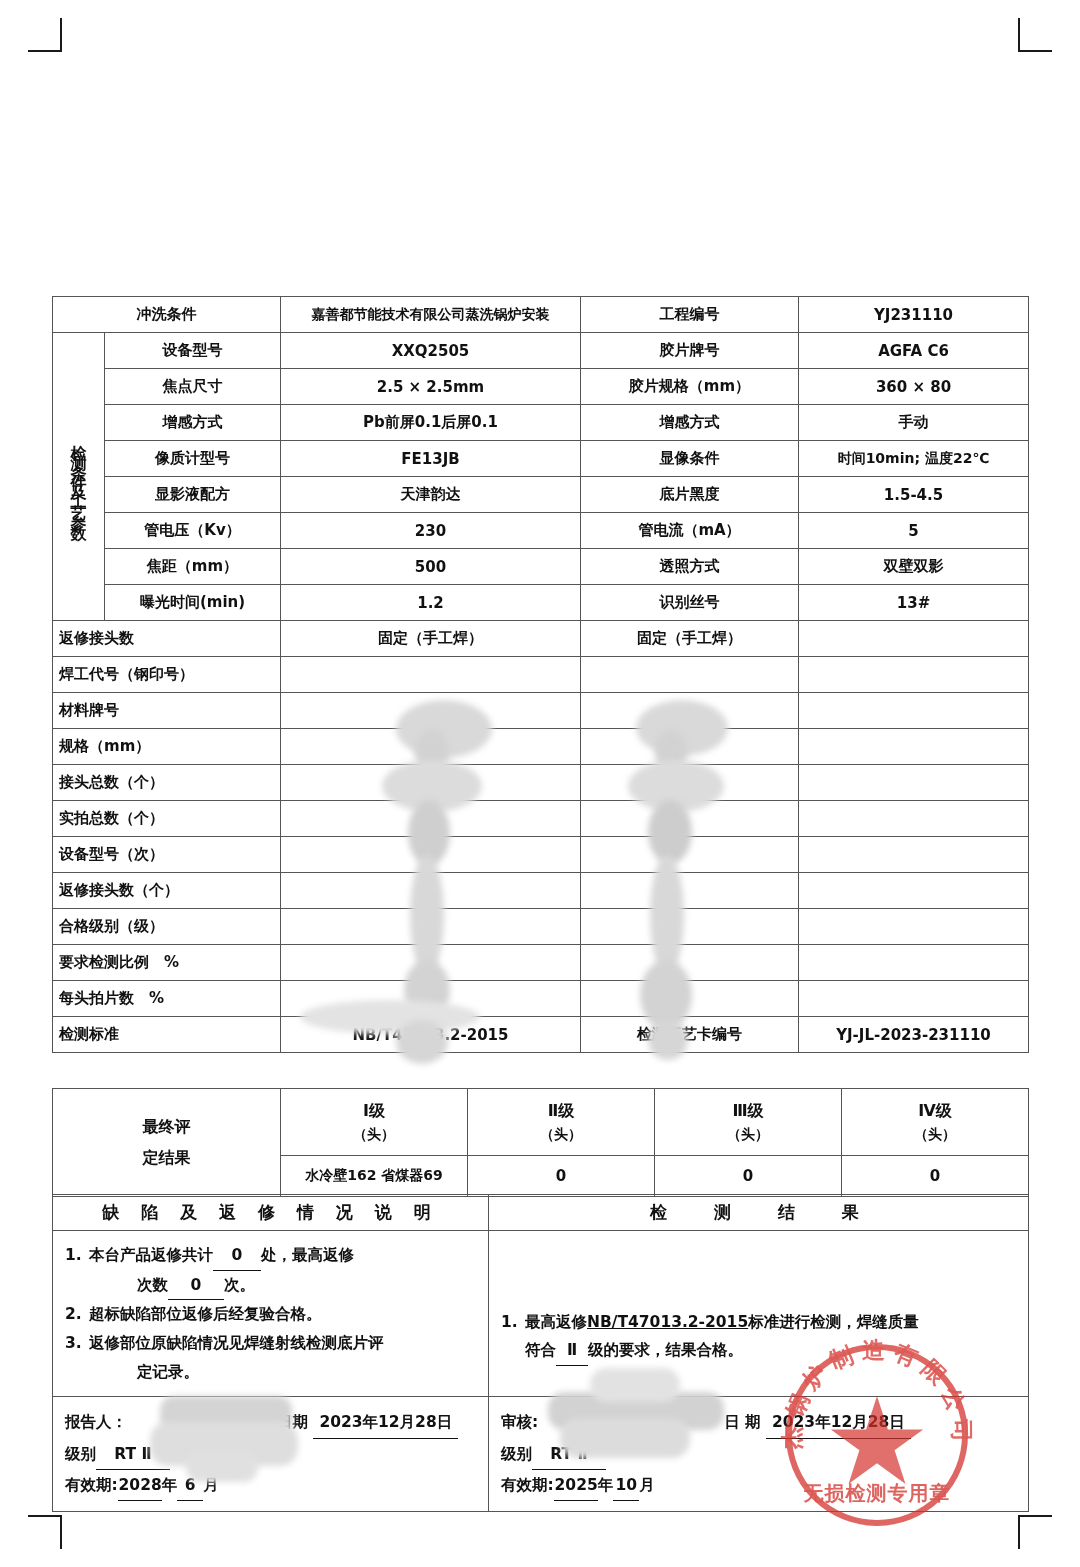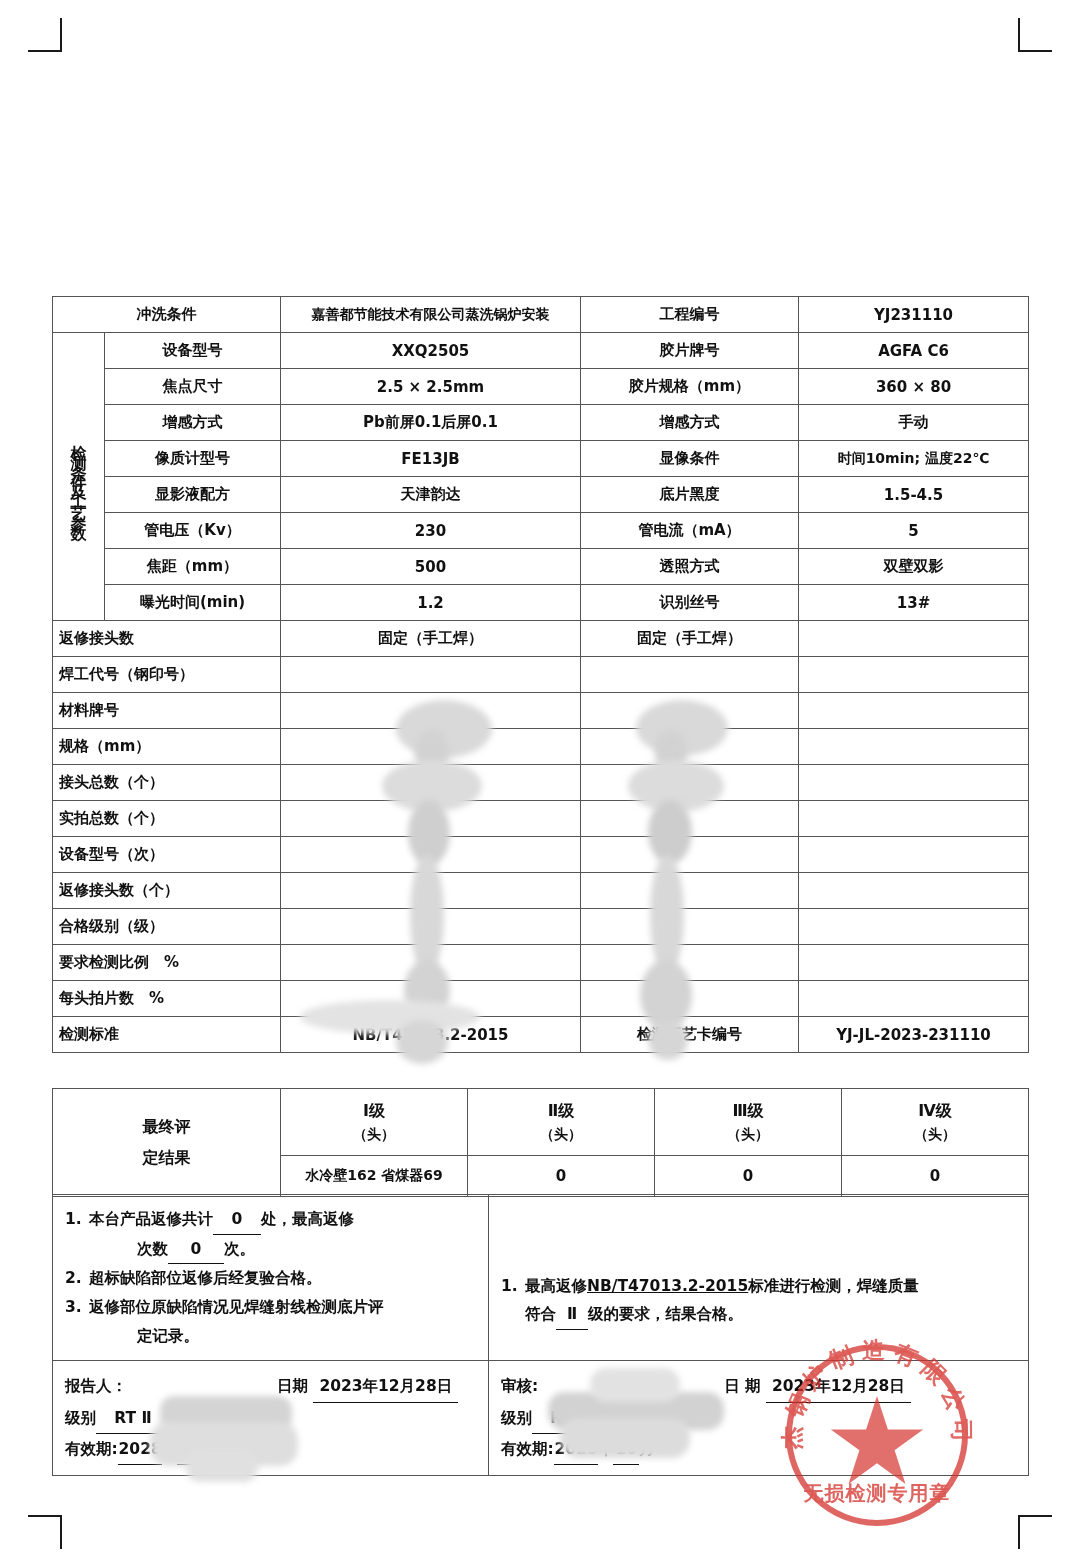--- a/index.html
+++ b/index.html
@@ -384,20 +384,24 @@
       </tr>
     </tbody>
   </table>
 
   <table class="main" style="top:1194px;">
     <colgroup>
       <col style="width:436px">
       <col style="width:540px">
     </colgroup>
     <tbody>
+      <tr>
+        <td class="notes-head">缺 陷 及 返 修 情 况 说 明</td>
+        <td class="notes-head">检　 测　 结 　果</td>
+      </tr>
       <tr>
         <td class="notes-body">
           <span class="note-item">
             <span class="num">1.</span><span>本台产品返修共计</span><span class="blank-u">0</span><span>处，最高返修</span>
             <span class="note-sub"><span>次数</span><span class="blank-u2">0</span><span>次。</span></span>
           </span>
           <span class="note-item">
             <span class="num">2.</span><span>超标缺陷部位返修后经复验合格。</span>
           </span>
           <span class="note-item">

